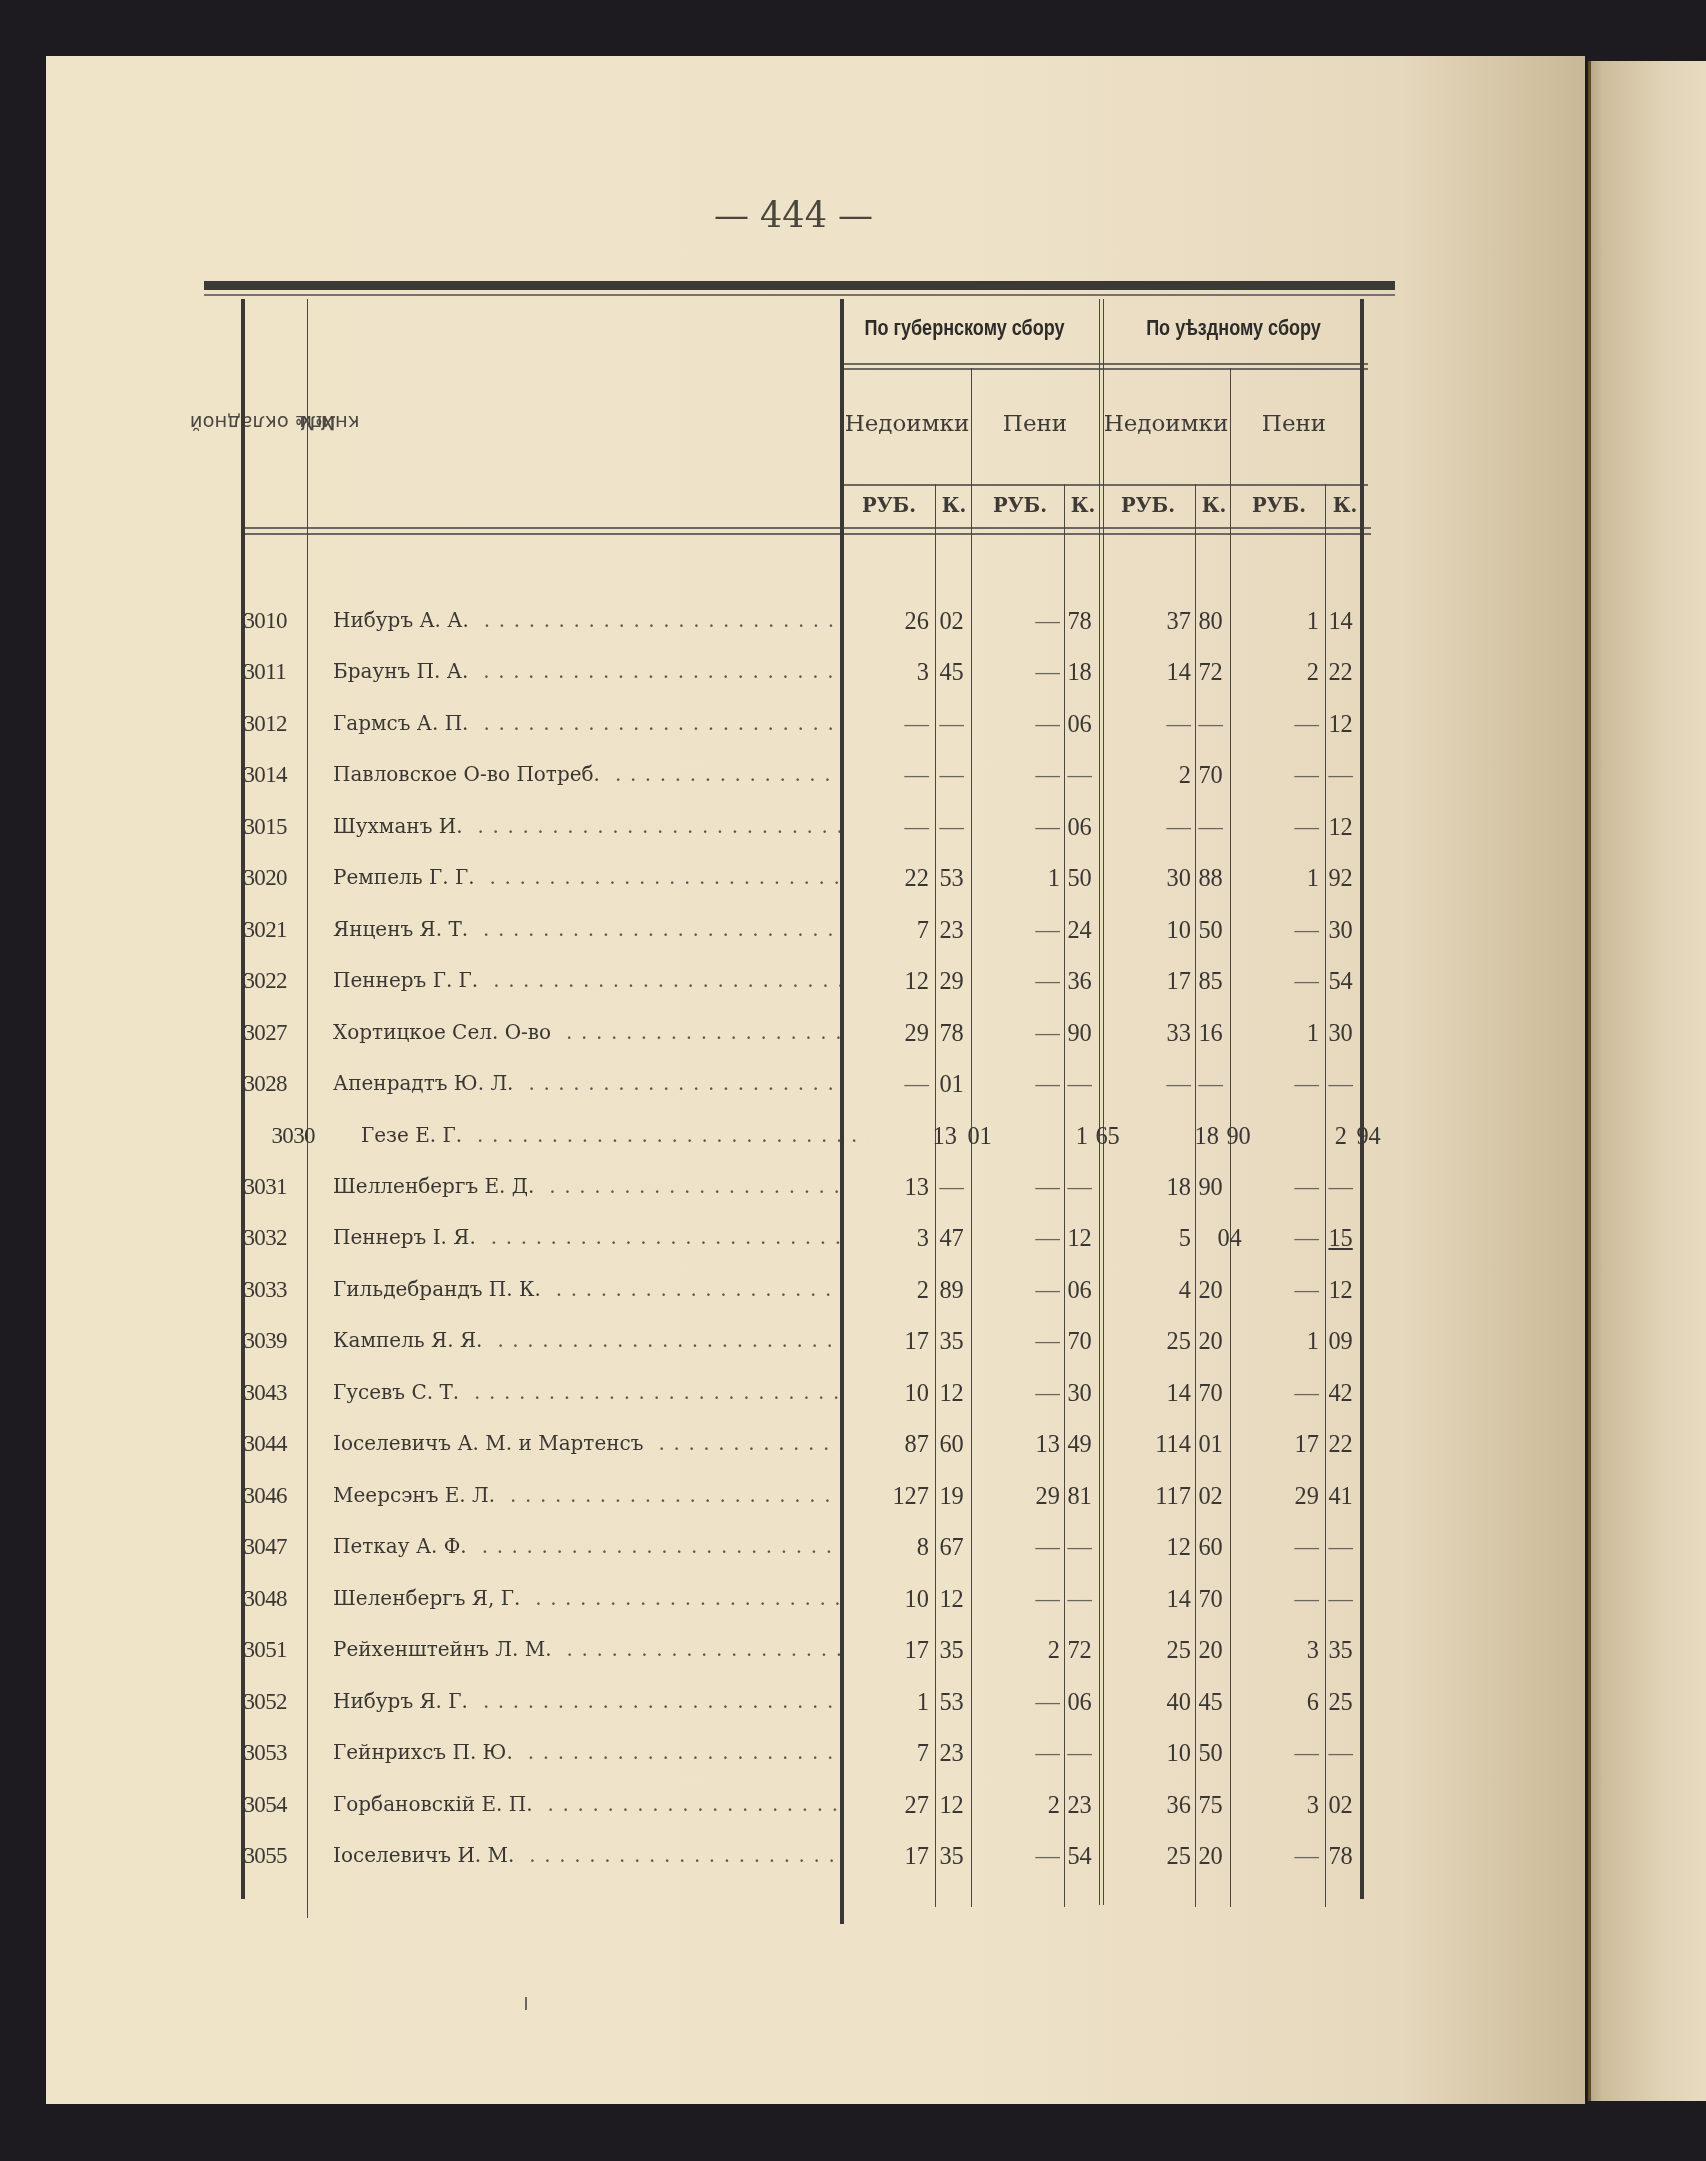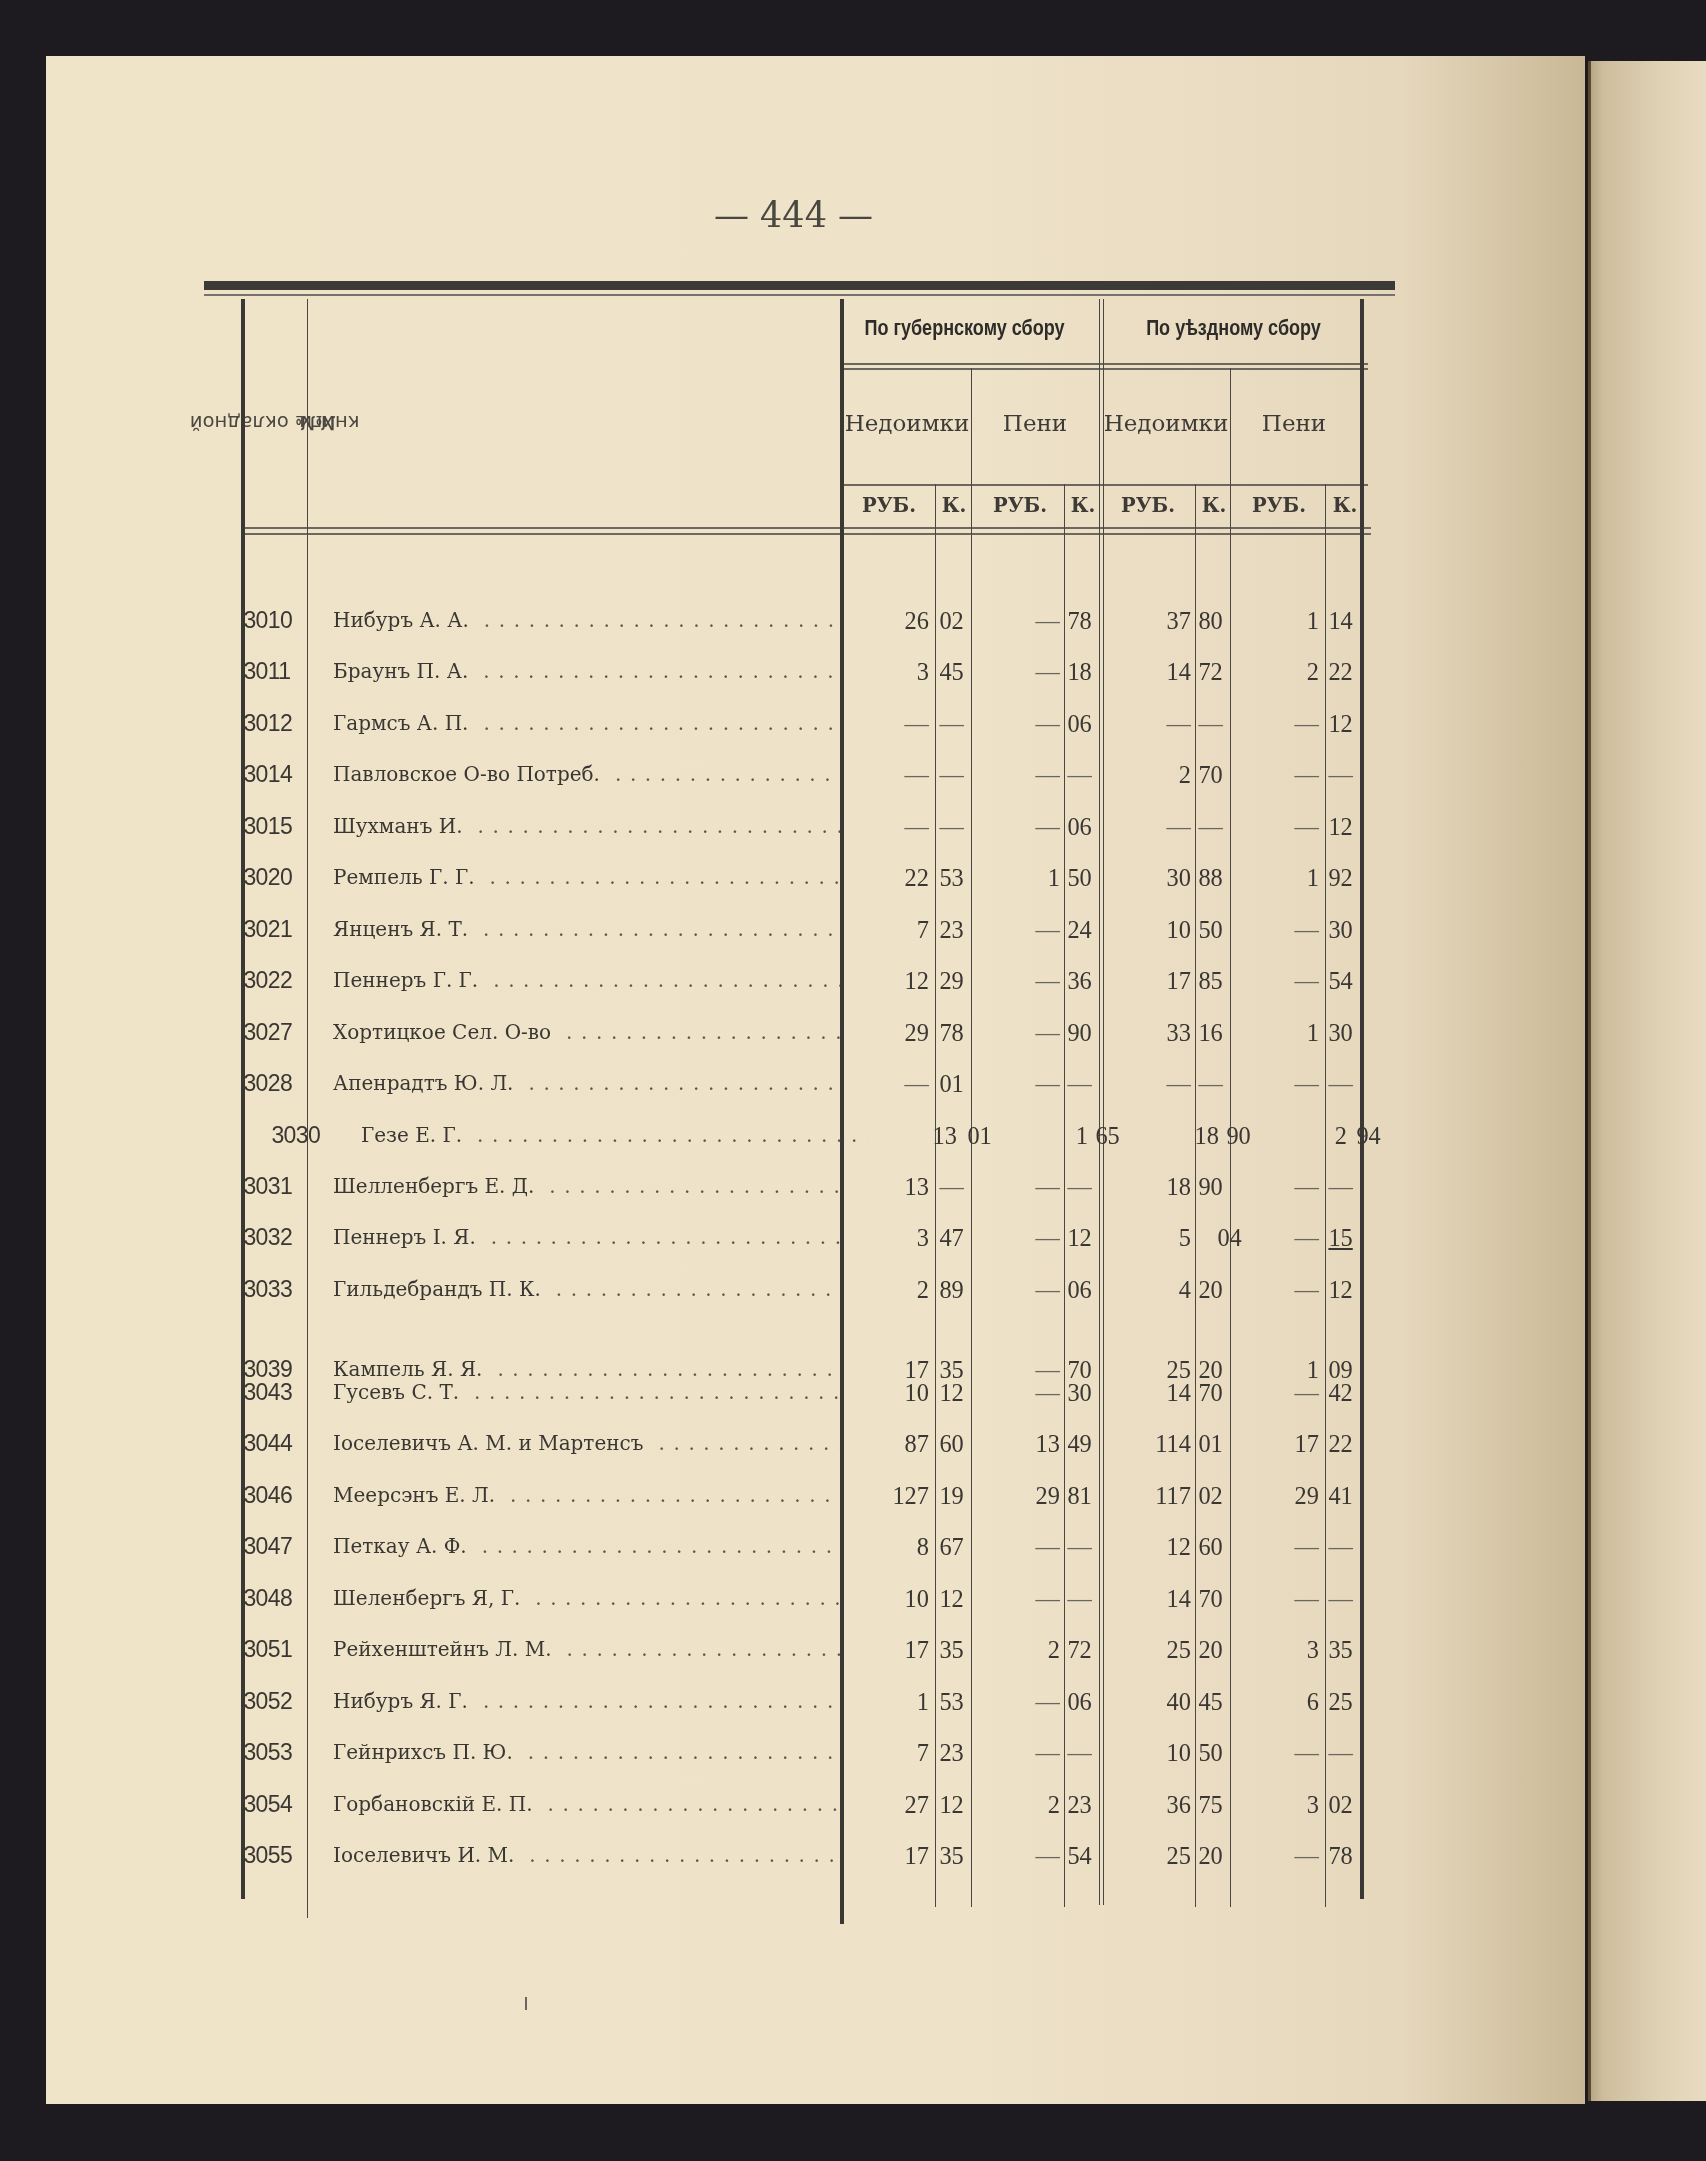--- a/index.html
+++ b/index.html
@@ -40,21 +40,21 @@
   }
   .hdr-group {
     position:absolute; top:34px; text-align:center;
     font-family:"Liberation Sans", sans-serif; font-weight:bold; font-size:22px; color:#2e2c28;
     transform:scaleX(0.82);
   }
   .hdr-sub { position:absolute; top:129px; text-align:center; font-size:23px; color:#3e3b36; }
   .hdr-unit { position:absolute; top:213px; text-align:center; font-size:19.5px; font-weight:bold; color:#3e3b36; }
   .row { position:absolute; left:0; width:1136px; height:37px; font-size:22px; line-height:37px; }
   .cell { position:absolute; top:0; height:37px; white-space:nowrap; }
-  .c-num { left:2.4px; width:61px; font-family:Liberation Sans, sans-serif; font-size:23px; letter-spacing:-0.6px; }
+  .c-num { left:2.4px; width:61px; font-family:Liberation Serif, serif; font-size:23px; letter-spacing:-0.6px; }
   .c-name { left:92px; width:507px; overflow:hidden; font-family:"DejaVu Serif", serif; font-size:20px; }
   .c-name .dots { letter-spacing:8.6px; color:#5a5650; }
   .num { text-align:right; font-family:"Liberation Serif", serif; font-size:24.4px; }
   .kop { text-align:left; padding-left:2.4px; font-family:"Liberation Serif", serif; font-size:24.4px; }
   .dash { color:#6a6660; }
   .bottom-mark { position:absolute; left:525px; top:1997px; width:2.4px; height:13.4px; background:#6a665e; }
 </style>
 </head>
 <body>
 
@@ -272,21 +272,21 @@
         <div class="cell c-name"><span>Гильдебрандъ П. К.</span><span class="dots"> ........................................</span></div>
         <div class="cell num" style="left: 602px; width: 86px;">2</div>
         <div class="cell kop" style="left: 696px; width: 37px;">89</div>
         <div class="cell num dash" style="left: 733px; width: 86px;">—</div>
         <div class="cell kop" style="left: 824px; width: 37px;">06</div>
         <div class="cell num" style="left: 864px; width: 86px;">4</div>
         <div class="cell kop" style="left: 955px; width: 37px;">20</div>
         <div class="cell num dash" style="left: 992px; width: 86px;">—</div>
         <div class="cell kop" style="left: 1085px; width: 37px;">12</div>
       </div>
-      <div class="row" style="top: 1070px;">
+      <div class="row" style="top: 1041px;">
         <div class="cell c-num">3039</div>
         <div class="cell c-name"><span>Кампель Я. Я.</span><span class="dots"> ........................................</span></div>
         <div class="cell num" style="left: 602px; width: 86px;">17</div>
         <div class="cell kop" style="left: 696px; width: 37px;">35</div>
         <div class="cell num dash" style="left: 733px; width: 86px;">—</div>
         <div class="cell kop" style="left: 824px; width: 37px;">70</div>
         <div class="cell num" style="left: 864px; width: 86px;">25</div>
         <div class="cell kop" style="left: 955px; width: 37px;">20</div>
         <div class="cell num" style="left: 992px; width: 86px;">1</div>
         <div class="cell kop" style="left: 1085px; width: 37px;">09</div>

